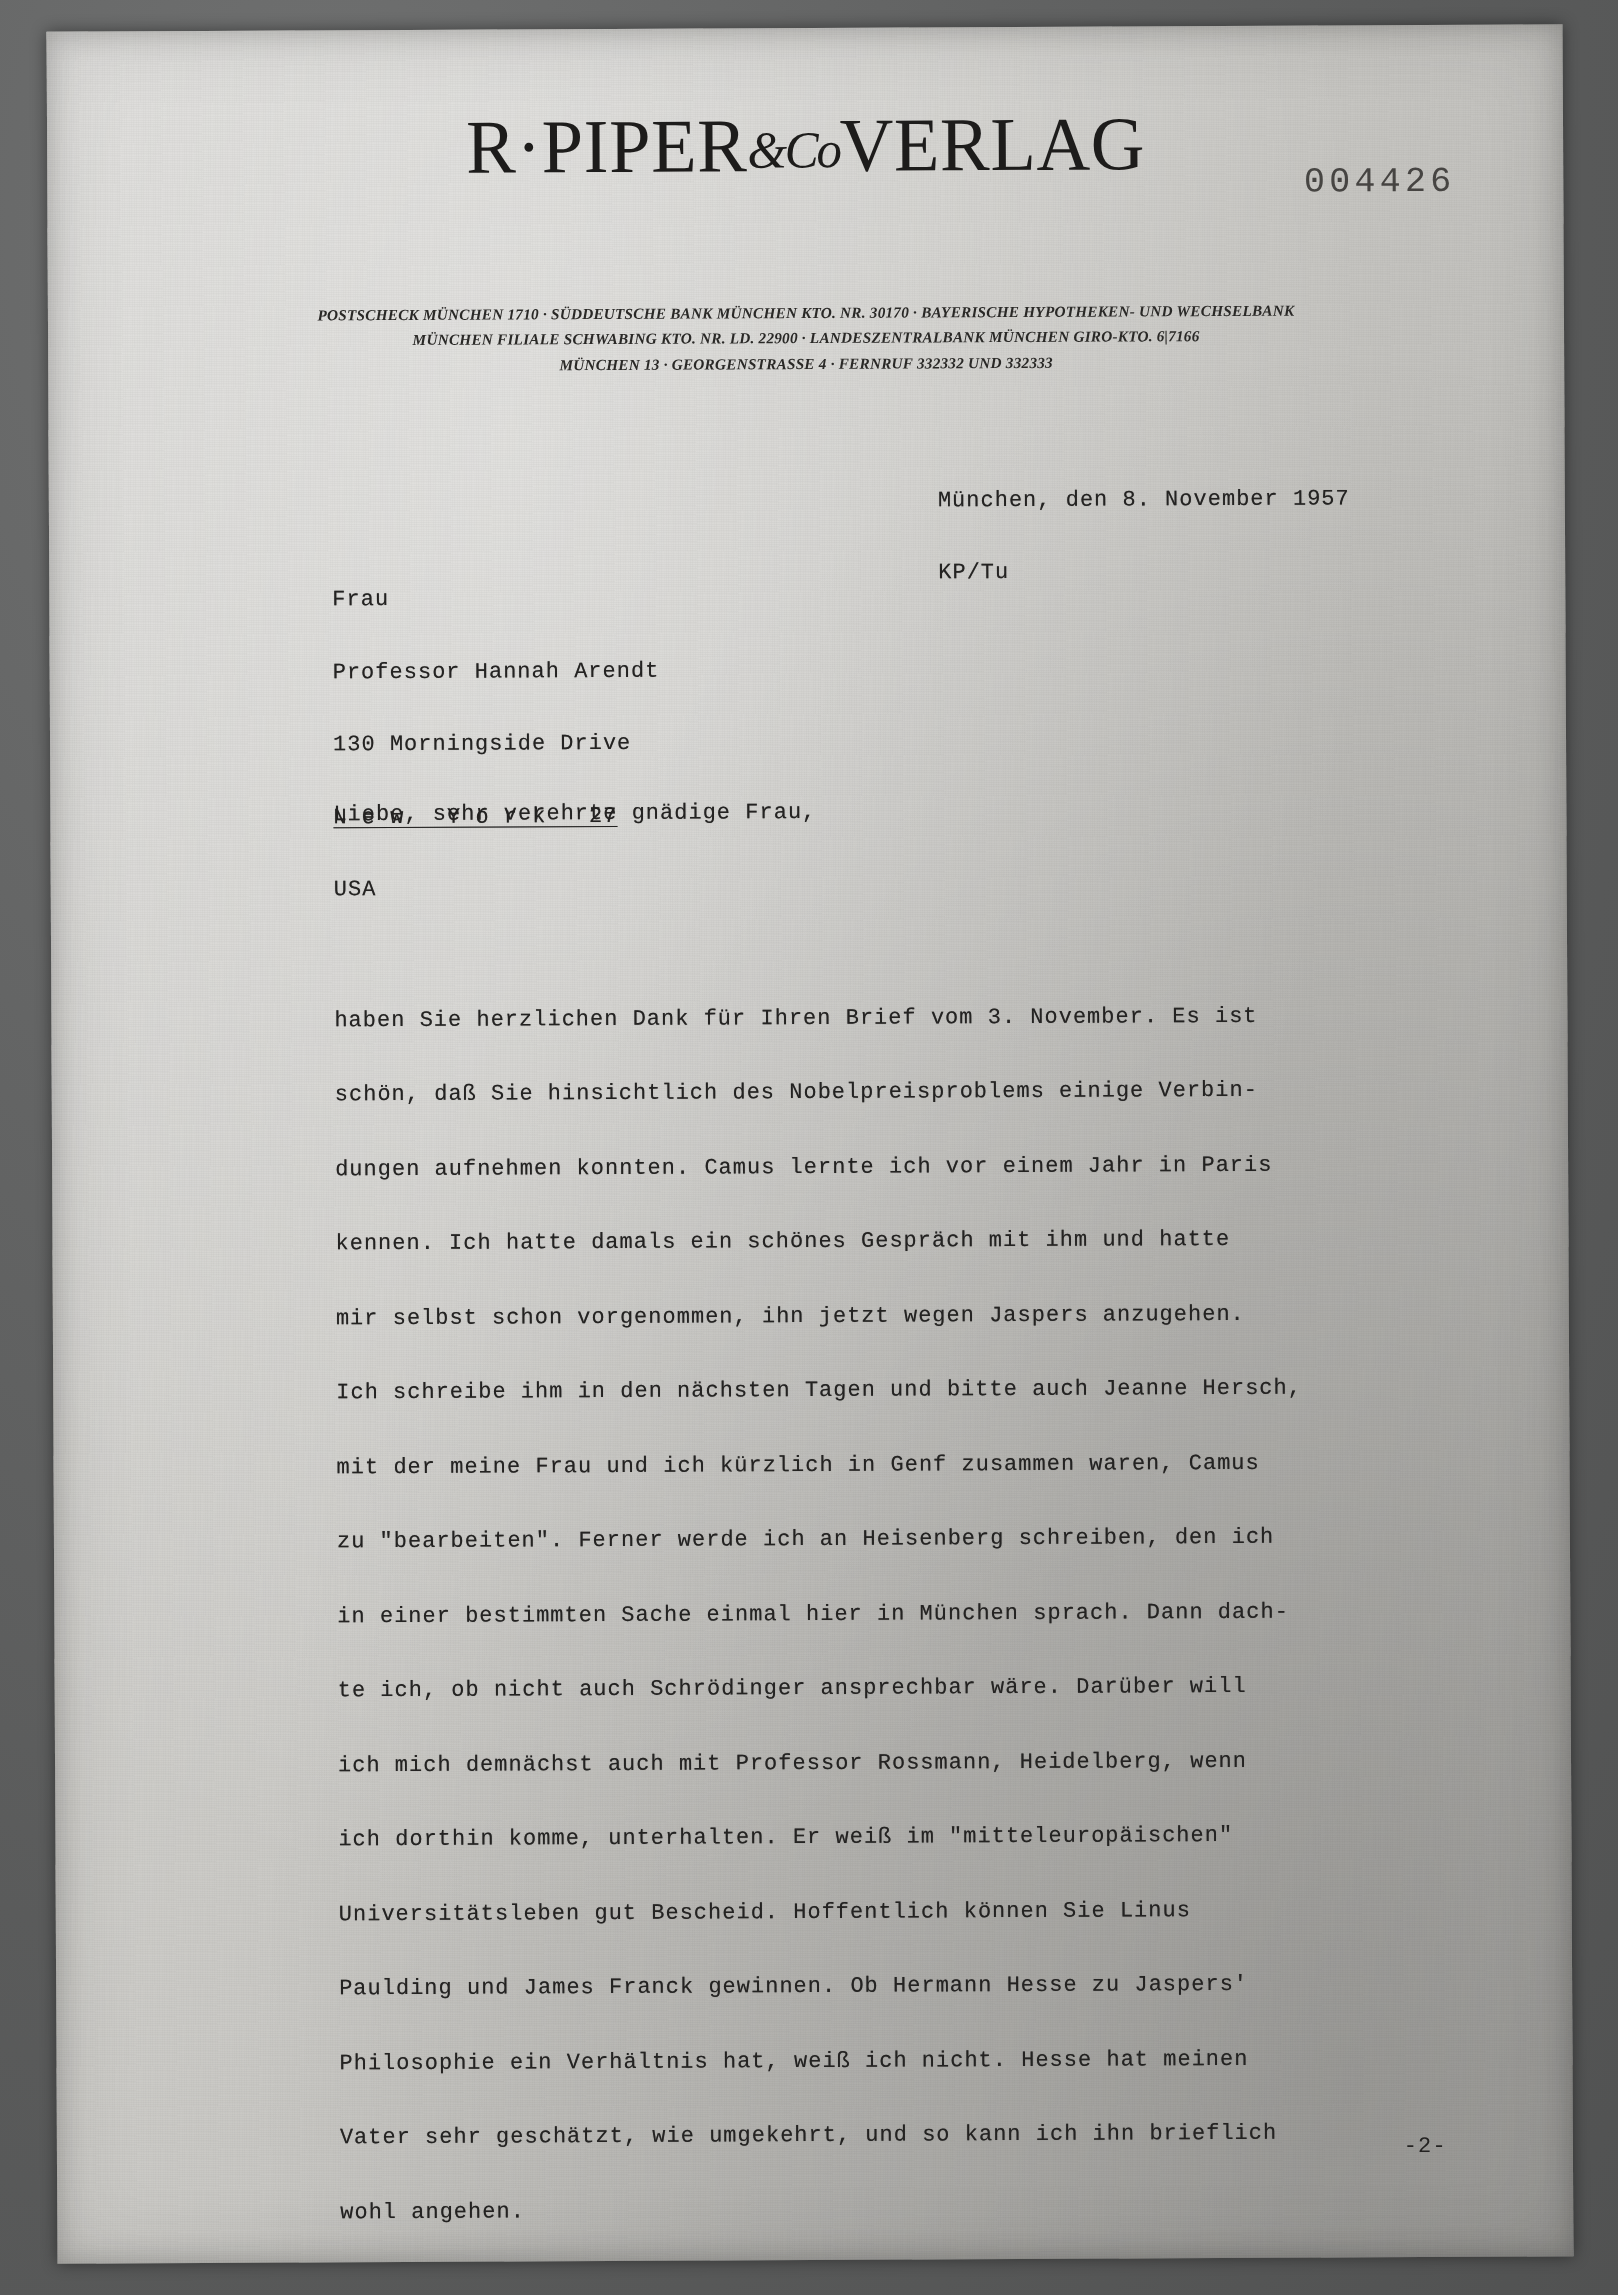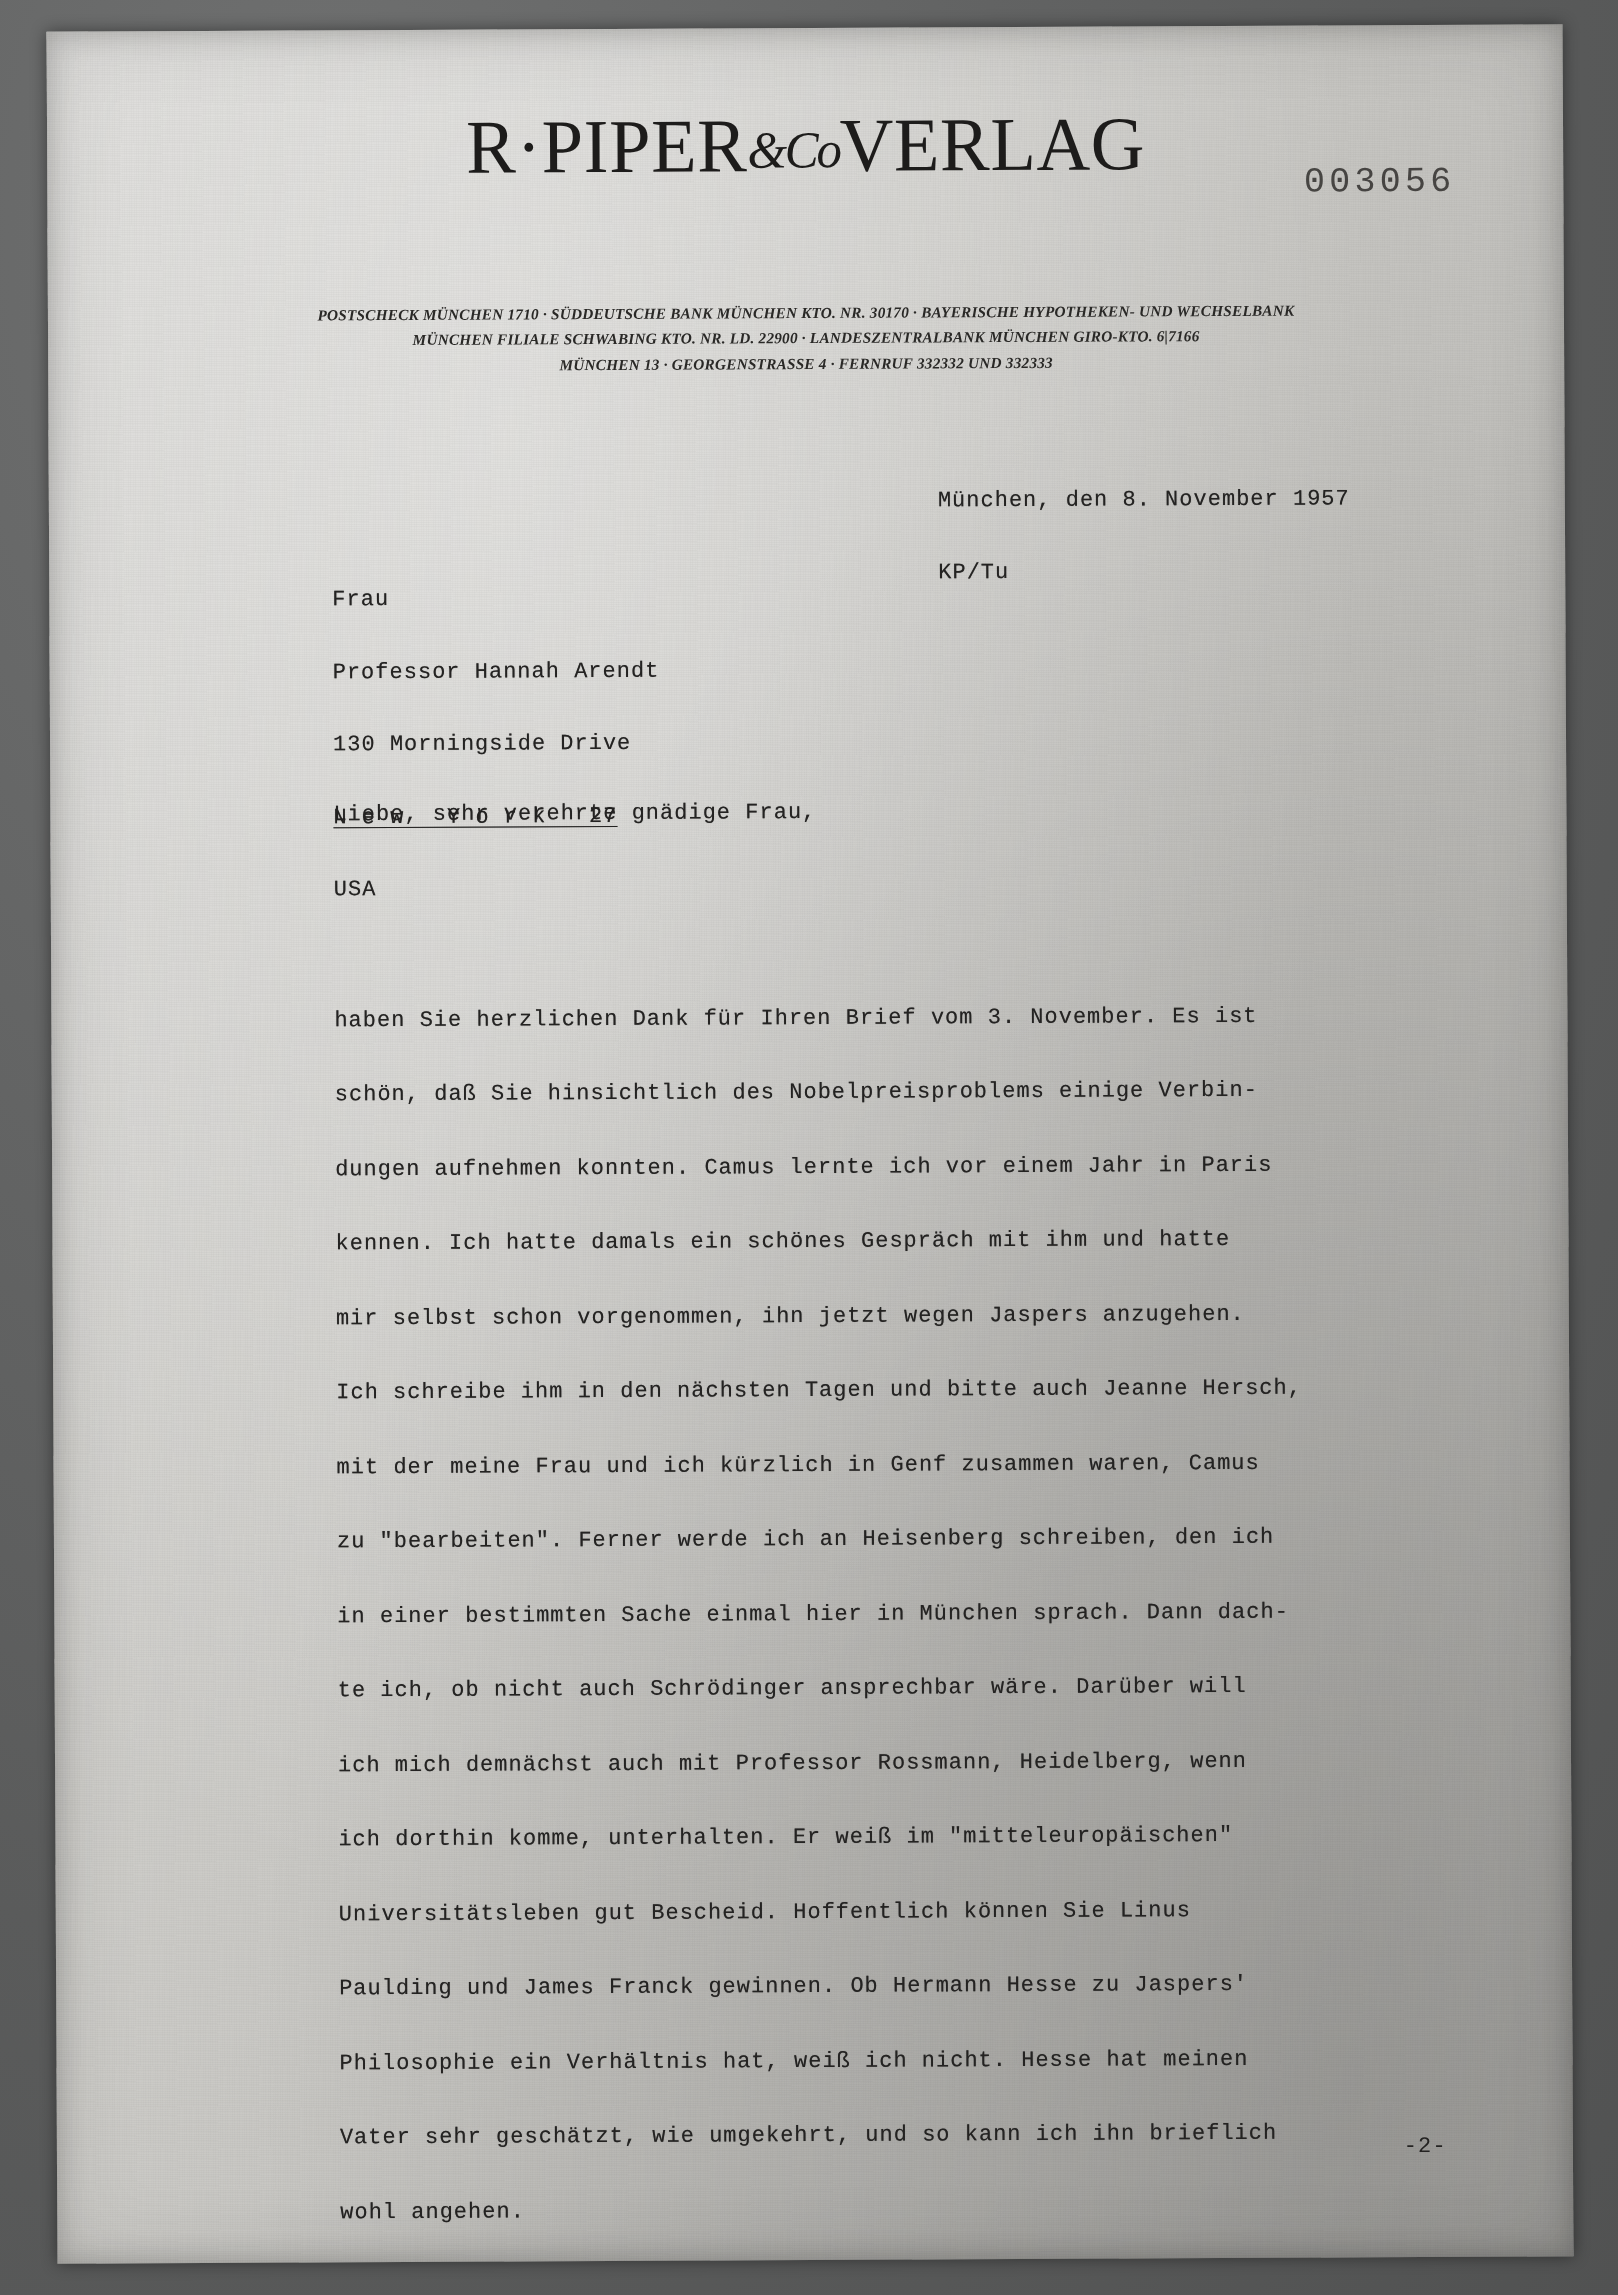--- a/index.html
+++ b/index.html
@@ -176,21 +176,21 @@
 <body>
 
 <div id="scan">
 
   <div id="paper">
 
     <div id="letterhead">
       <div id="logo"><span>R·PIPER</span><span class="amp">&amp;Co</span><span>VERLAG</span></div>
     </div>
 
-    <div id="docnum">003056</div>
+    <div id="docnum">004426</div>
 
     <div id="bankinfo">
       <div>POSTSCHECK MÜNCHEN 1710 · SÜDDEUTSCHE BANK MÜNCHEN KTO. NR. 30170 · BAYERISCHE HYPOTHEKEN- UND WECHSELBANK</div>
       <div>MÜNCHEN FILIALE SCHWABING KTO. NR. LD. 22900 · LANDESZENTRALBANK MÜNCHEN GIRO-KTO. 6|7166</div>
       <div>MÜNCHEN 13 · GEORGENSTRASSE 4 · FERNRUF 332332 UND 332333</div>
     </div>
 
     <div id="dateline" class="tw">
       <div class="line">München, den 8. November 1957</div>
       <div class="line">KP/Tu</div>

